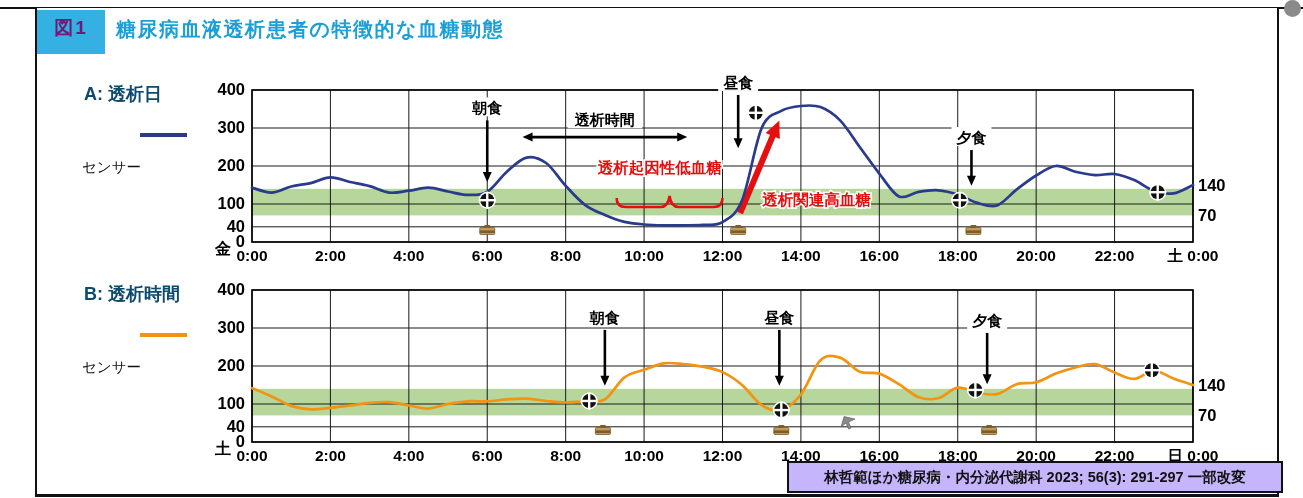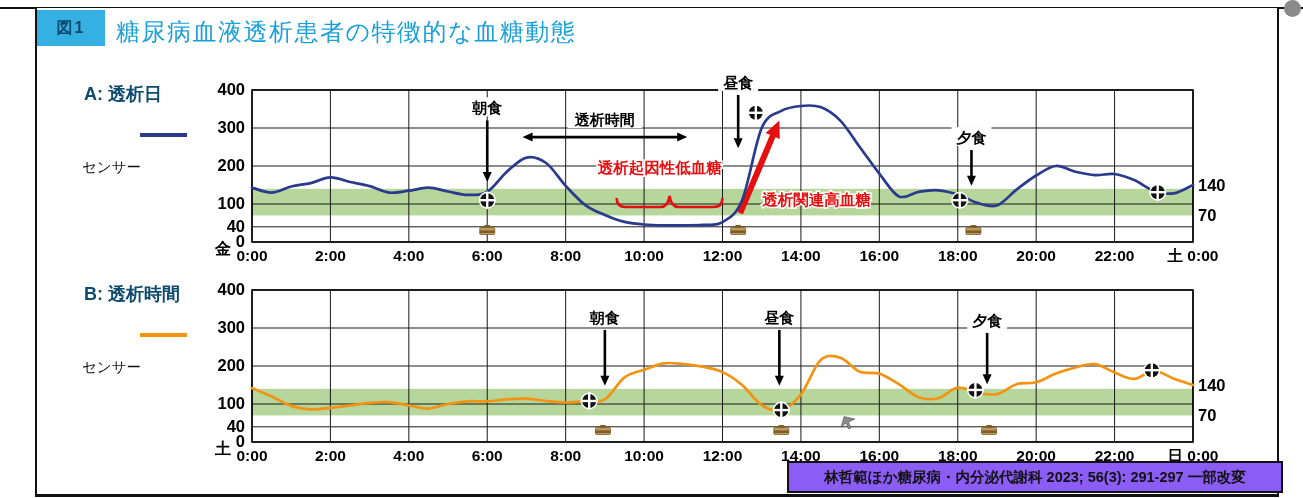--- a/index.html
+++ b/index.html
@@ -2,30 +2,30 @@
 <html><head>
 <meta charset="utf-8">
 <style>
   html,body{margin:0;padding:0;}
   body{width:1303px;height:498px;position:relative;background:#fff;overflow:hidden;
        font-family:"Liberation Sans",sans-serif;}
   .rule{position:absolute;left:0;top:7px;width:1303px;height:2px;background:#111;}
   .dot{position:absolute;left:1284px;top:0px;width:17px;height:17px;border-radius:50%;background:#8a8a8a;}
   .card{position:absolute;left:35px;top:8px;width:1240px;height:486px;background:#fff;
         border-left:2px solid #111;border-right:2px solid #111;border-bottom:3px solid #111;}
-  .badge{position:absolute;left:37px;top:10px;width:68px;height:36px;background:#35b0e3;color:#0c4a6e;
-         font-size:16px;font-weight:bold;text-align:center;line-height:36px;letter-spacing:2px;}
-  .title{position:absolute;left:116px;top:16px;font-size:24px;font-weight:normal;color:#1b9fd8;letter-spacing:1.5px;}
+  .badge{position:absolute;left:37px;top:10px;width:68px;height:44px;background:#35b0e3;color:#701a75;
+         font-size:19px;font-weight:bold;text-align:center;line-height:36px;letter-spacing:2px;}
+  .title{position:absolute;left:116px;top:16px;font-size:20px;font-weight:bold;color:#1b9fd8;letter-spacing:1.5px;}
   .panel-label{position:absolute;left:84px;font-size:18px;font-weight:bold;color:#0c4a6e;}
   .legend-label{position:absolute;left:82px;font-size:14.5px;color:#111;margin-top:32px;}
   .legend-line{position:absolute;left:140px;width:47px;height:3.5px;background:#27357e;}
   .chart{position:absolute;left:195px;width:1105px;height:195px;margin-top:15px;}
   #chart-A{top:58px;} #chart-B{top:258px;}
   svg text{font-family:"Liberation Sans",sans-serif;}
-  .citation{position:absolute;left:787px;top:461px;width:492px;height:28px;border:2px solid #111;background:#8b5cf6;
+  .citation{position:absolute;left:787px;top:461px;width:492px;height:28px;border:2px solid #111;background:#c4b5fd;
             font-size:14.5px;font-weight:bold;color:#111;text-align:center;line-height:28px;white-space:nowrap;}
 </style>
 </head>
 <body>
 
 <div class="rule"></div>
 <div class="dot"></div>
 
 <div class="card"></div>
 

